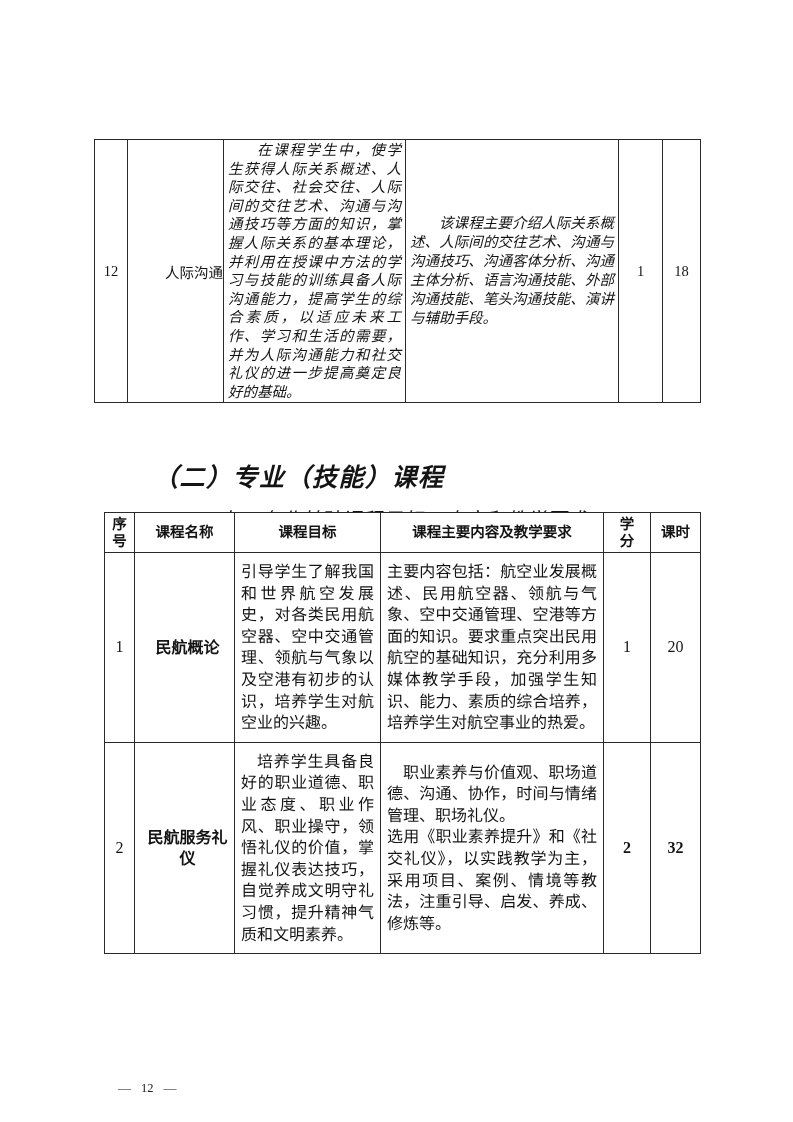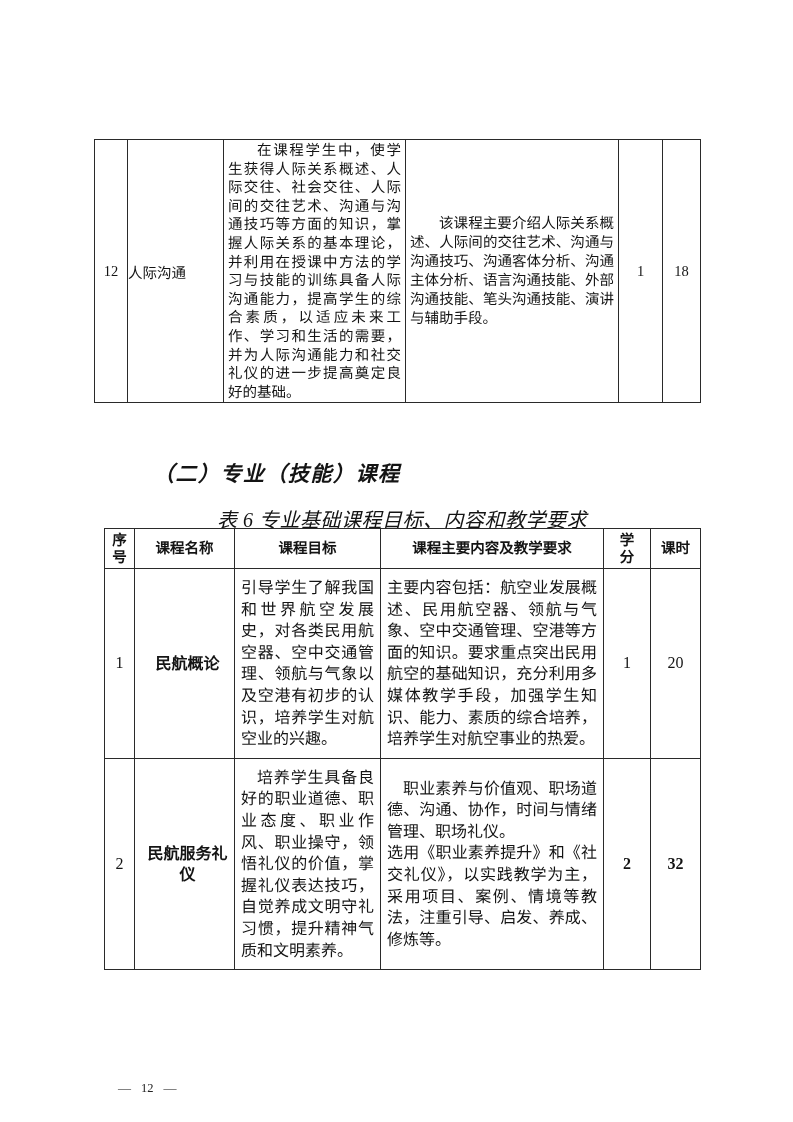--- a/index.html
+++ b/index.html
@@ -19,62 +19,62 @@
   }
   td, th { border: 1px solid #2a2a2a; overflow: hidden; }
 
   
   .t-top {
     left: 94px; top: 139px; width: 606px;
     font-size: 14.5px;
   }
   .t-top td { vertical-align: middle; }
   .t-top .cellnum { text-align: center; }
-  .t-top .cellname { text-align: left; }
+  .t-top .cellname { text-align: right; }
   .t-top .celltext {
     text-align: justify;
     line-height: 18.6px;
     padding: 1px 4px;
   }
   .t-top .cellcontent { line-height: 19px; }
   .t-top .subtotal-label { text-align: center; height: 31px; }
 
   
   .section-heading {
     position: absolute; left: 153px; top: 457px;
-    font-size: 21px; font-weight: bold; font-style: italic;
+    font-size: 25px; font-weight: bold; font-style: italic;
     letter-spacing: 1.5px; white-space: nowrap;
   }
   .table-caption {
     position: absolute; left: 104px; top: 504px; width: 596px;
     text-align: center; font-size: 20px; font-style: italic;
     letter-spacing: 0.5px; white-space: nowrap;
   }
 
   
   .t6 {
-    left: 104px; top: 528px; width: 596px;
+    left: 104px; top: 512px; width: 596px;
     font-size: 16px;
   }
   .t6 th {
     font-weight: bold; font-size: 14.5px;
     text-align: center; vertical-align: middle;
     padding: 0 1px; line-height: 17px;
   }
   .t6 td { vertical-align: middle; }
   .t6 .cellnum { text-align: center; }
   .t6 .cellname {
     font-weight: bold; text-align: center;
     padding: 0 4px 0 10px; line-height: 21px;
   }
   .t6 .celltext {
     text-align: justify; line-height: 21.6px; padding: 8px 6px;
   }
   .pre-line { white-space: pre-line; }
-  .indent2 { text-indent: 2em; }
+  .indent2 { text-indent: 2em; font-style: italic; }
   .indent1 { text-indent: 1em; }
   .bold { font-weight: bold; }
 
   
   .footer {
     position: absolute; left: 118px; top: 1080px;
     font-size: 13px; color: #3a3a3a; white-space: nowrap;
   }
   .footer .pg { display: inline-block; margin: 0 10px; color: #222; font-size: 12.5px; }
 </style>

